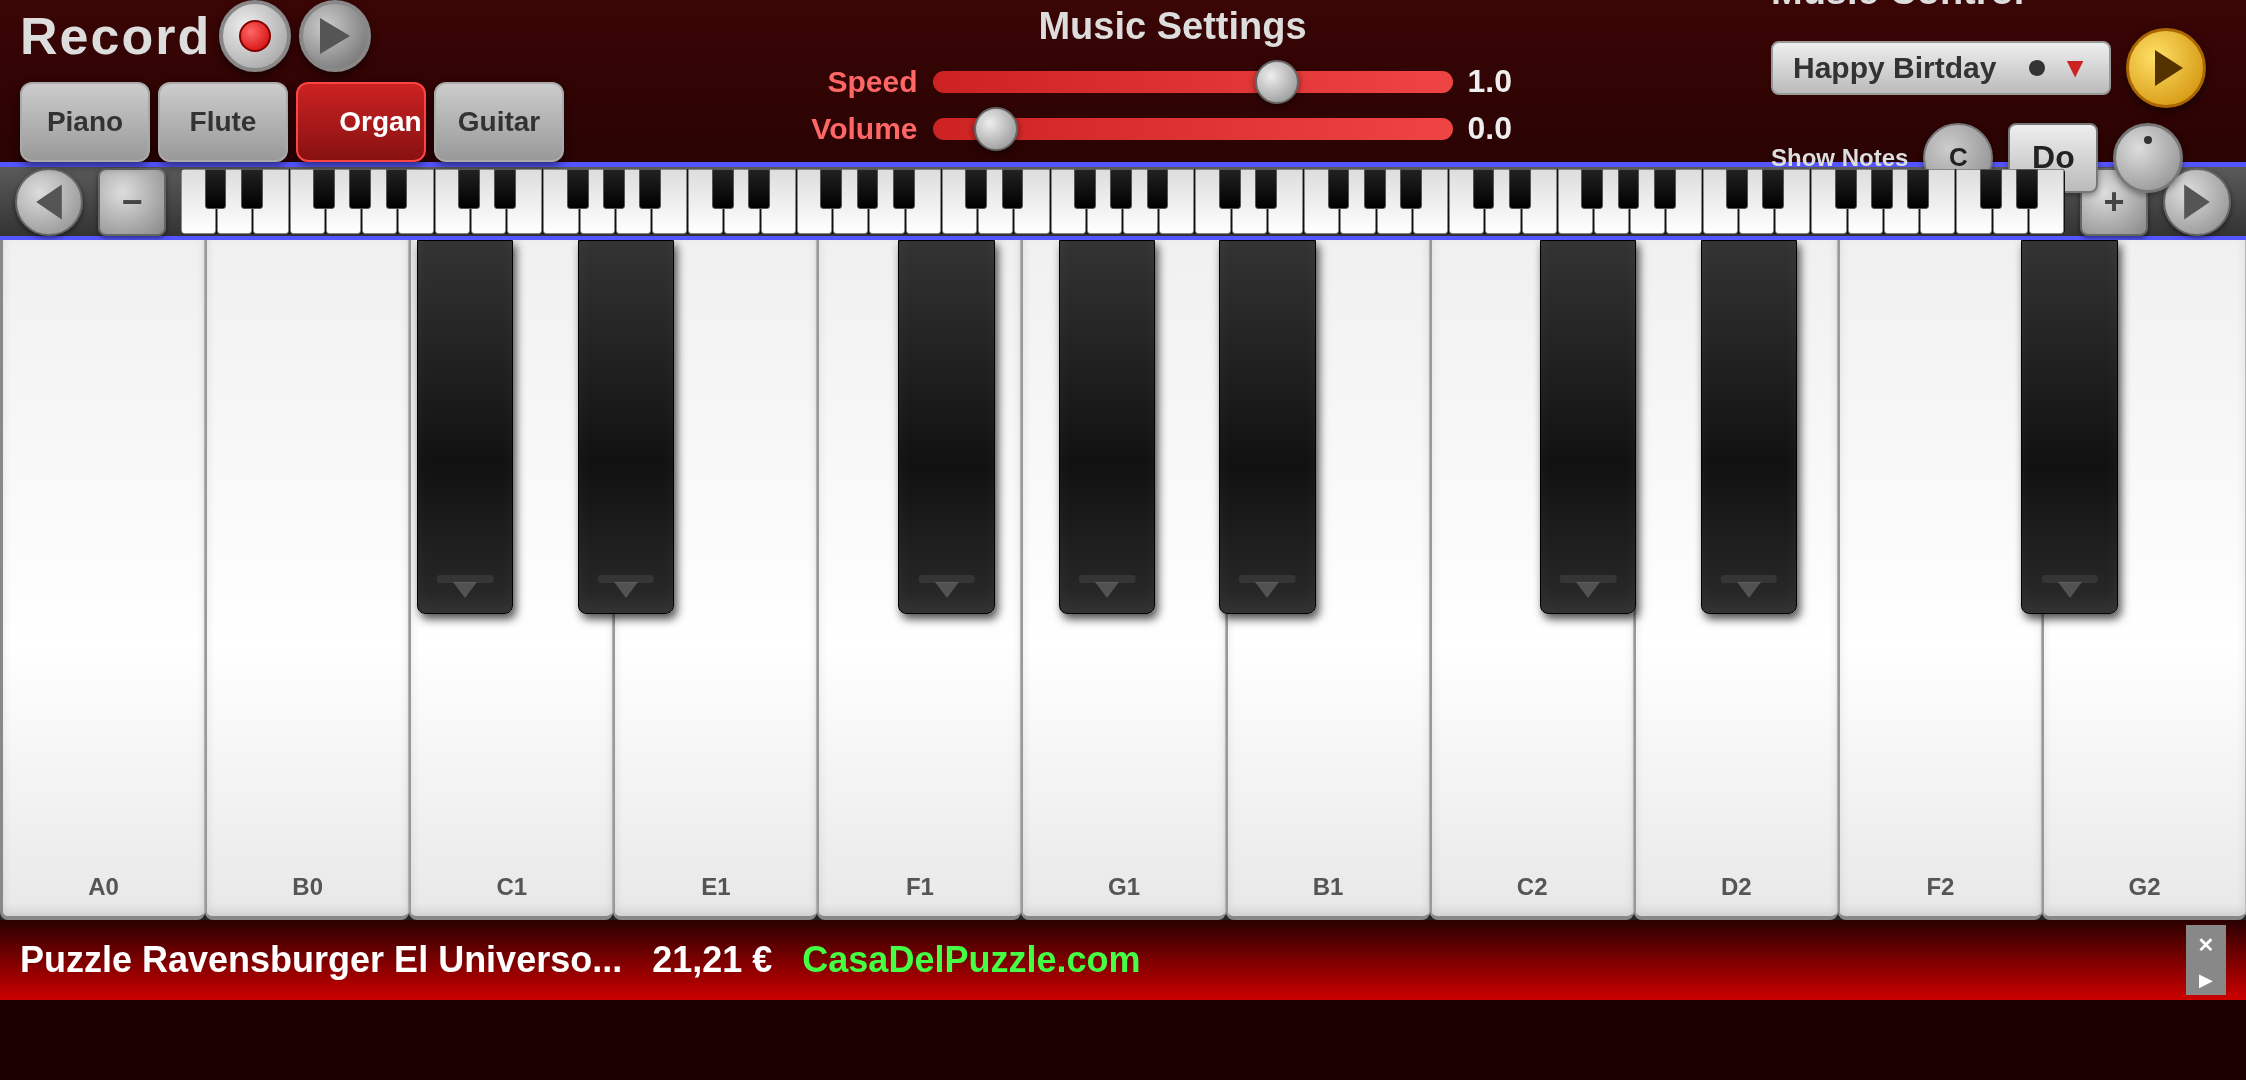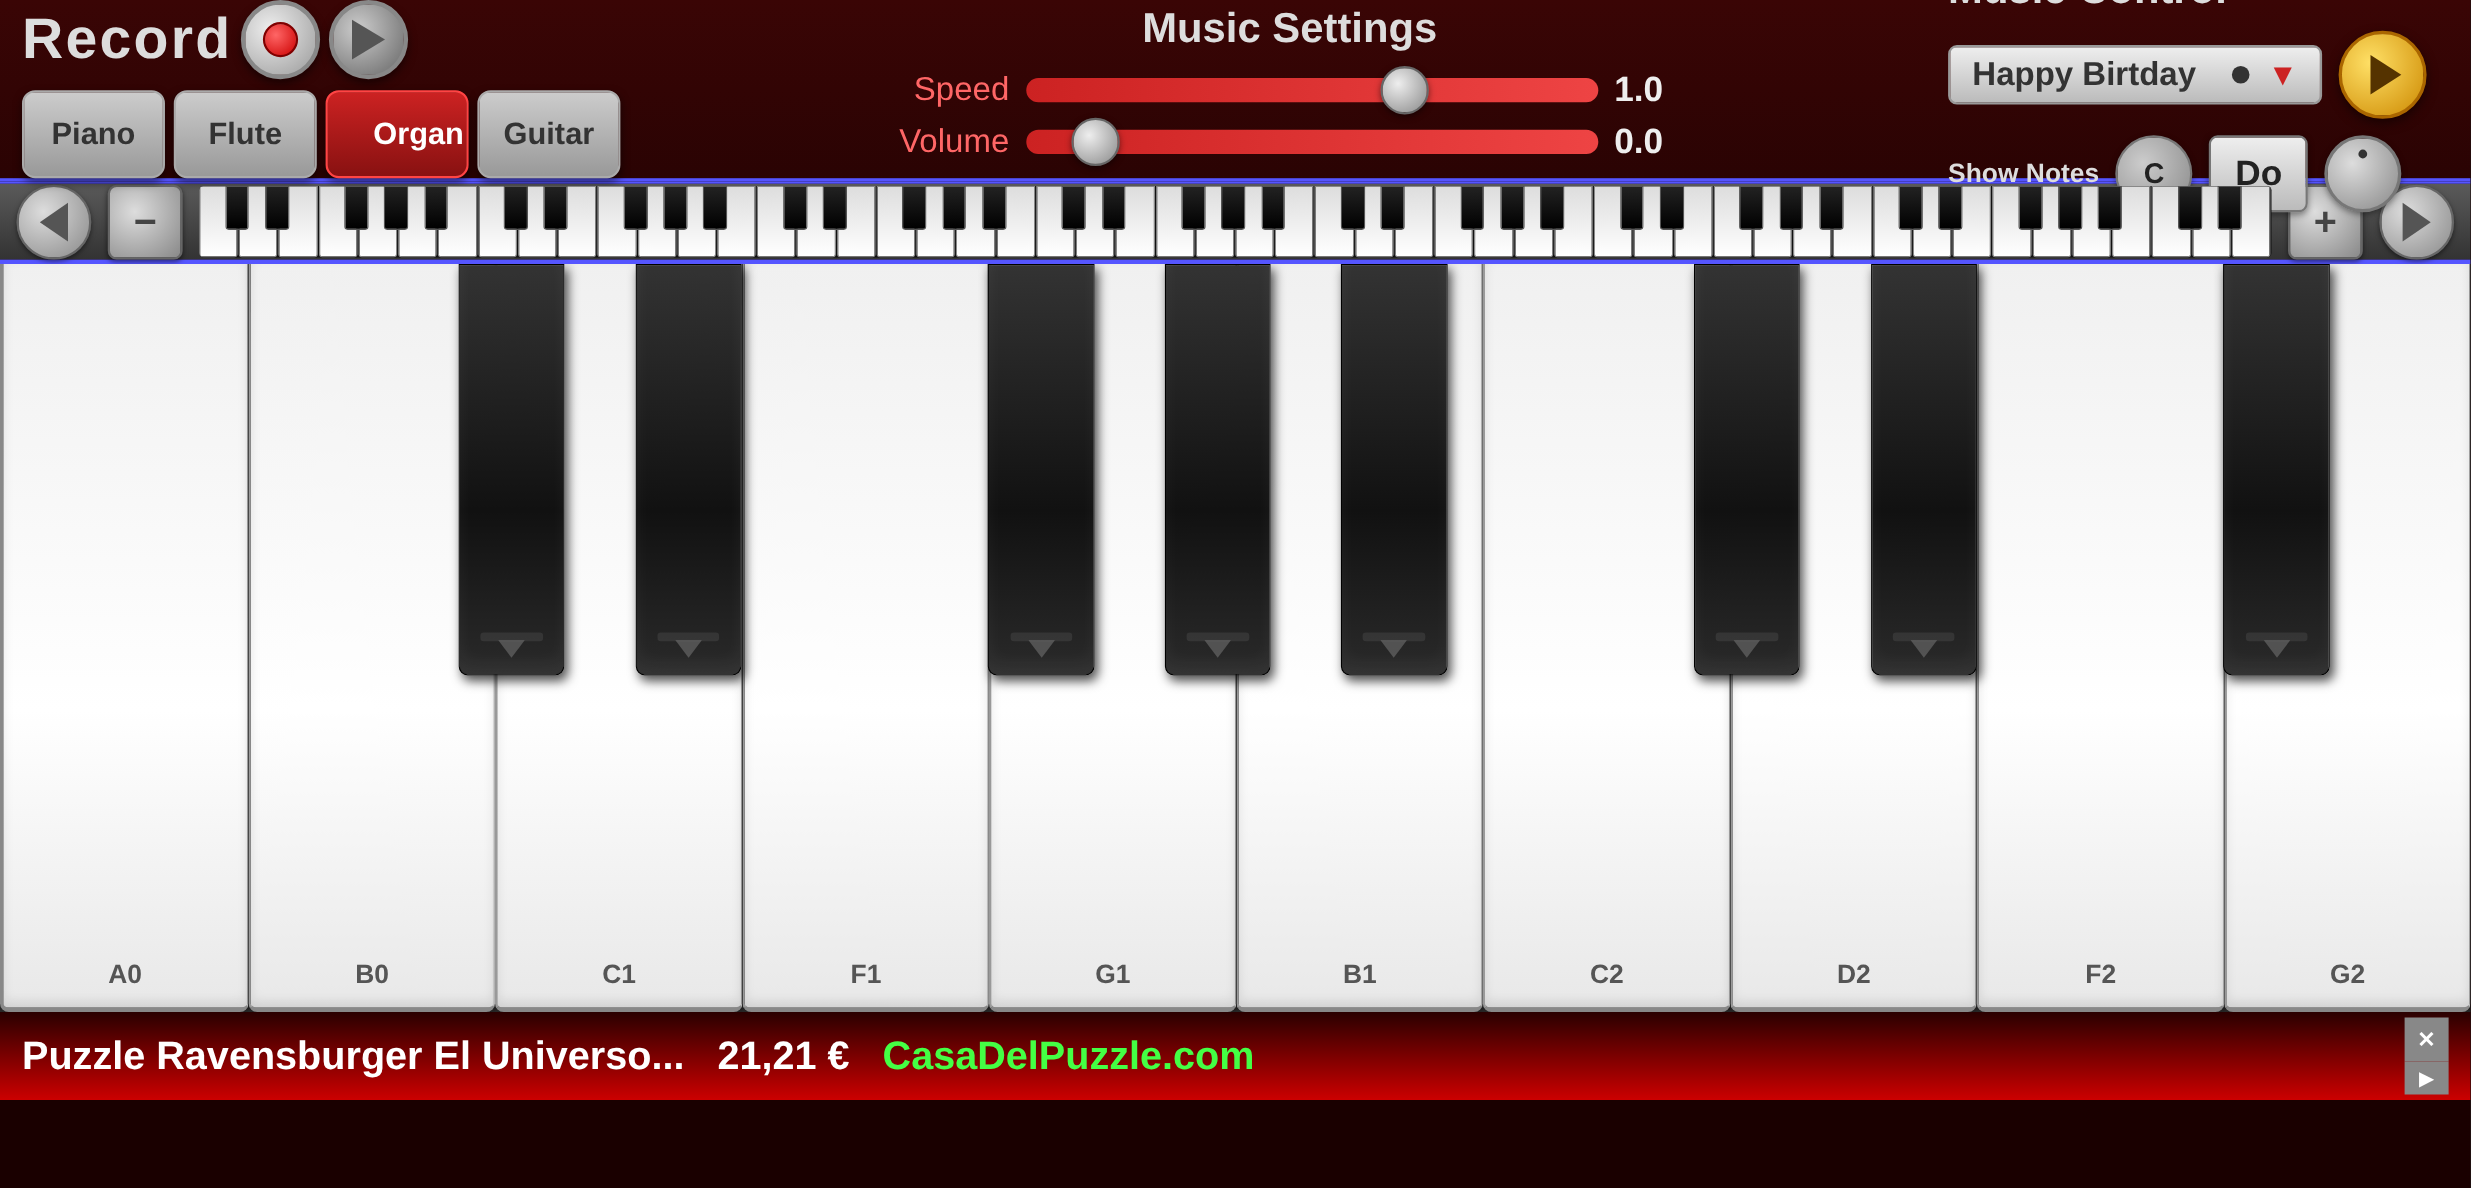--- a/index.html
+++ b/index.html
@@ -119,21 +119,21 @@
       display: flex;
       align-items: center;
       margin-bottom: 10px;
       gap: 15px;
     }
     .slider-label {
       font-size: 30px;
       color: #ff6666;
       width: 120px;
       text-align: right;
-      font-weight: normal;
+      font-weight: bold;
     }
     .slider-track {
       width: 520px;
       height: 22px;
       background: linear-gradient(90deg, #cc2222, #ee4444);
       border-radius: 11px;
       position: relative;
     }
     .slider-knob {
       width: 44px;
@@ -673,20 +673,23 @@
         <div class="white-key">
           <span class="white-key-label">A0</span>
         </div>
         <div class="white-key">
           <span class="white-key-label">B0</span>
         </div>
         <div class="white-key">
           <span class="white-key-label">C1</span>
         </div>
         <div class="white-key">
+          <span class="white-key-label">E1</span>
+        </div>
+        <div class="white-key">
           <span class="white-key-label">F1</span>
         </div>
         <div class="white-key">
           <span class="white-key-label">G1</span>
         </div>
         <div class="white-key">
           <span class="white-key-label">B1</span>
         </div>
         <div class="white-key">
           <span class="white-key-label">C2</span>

